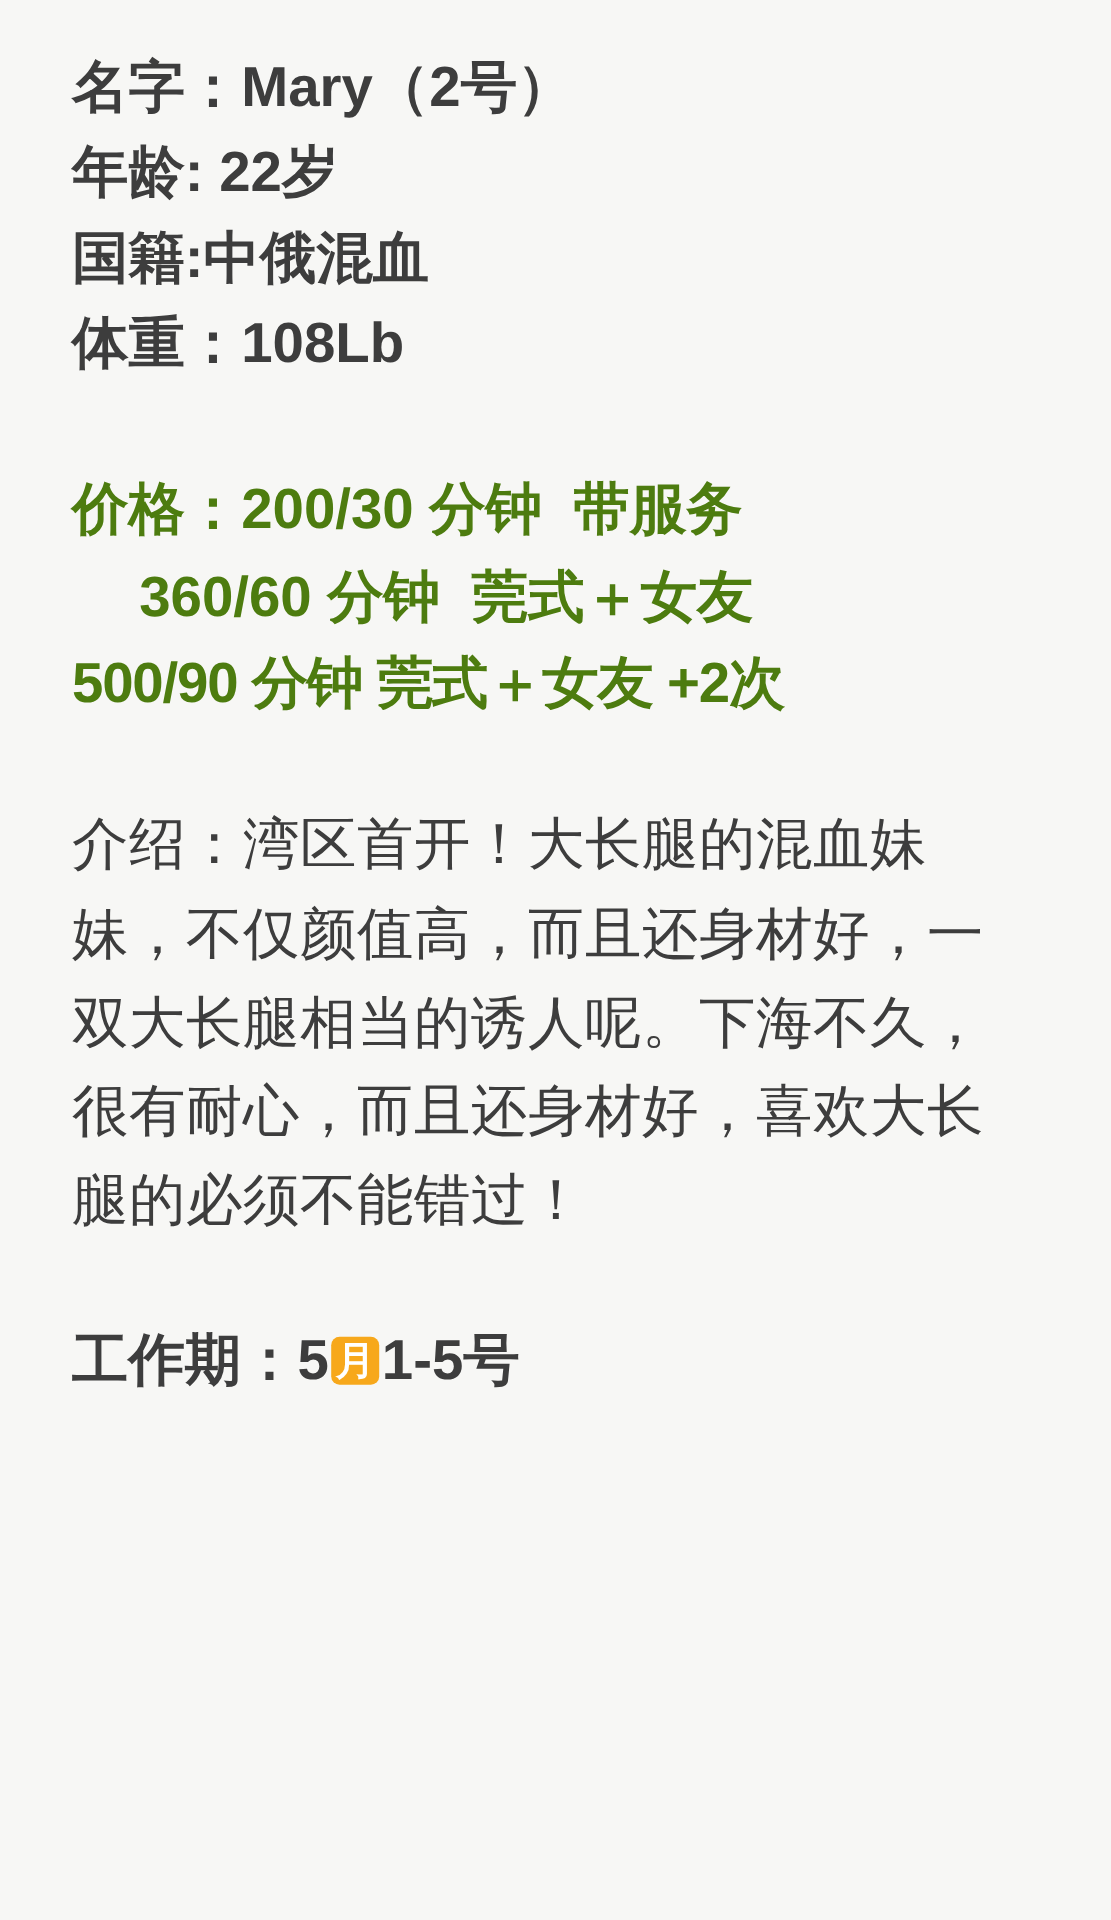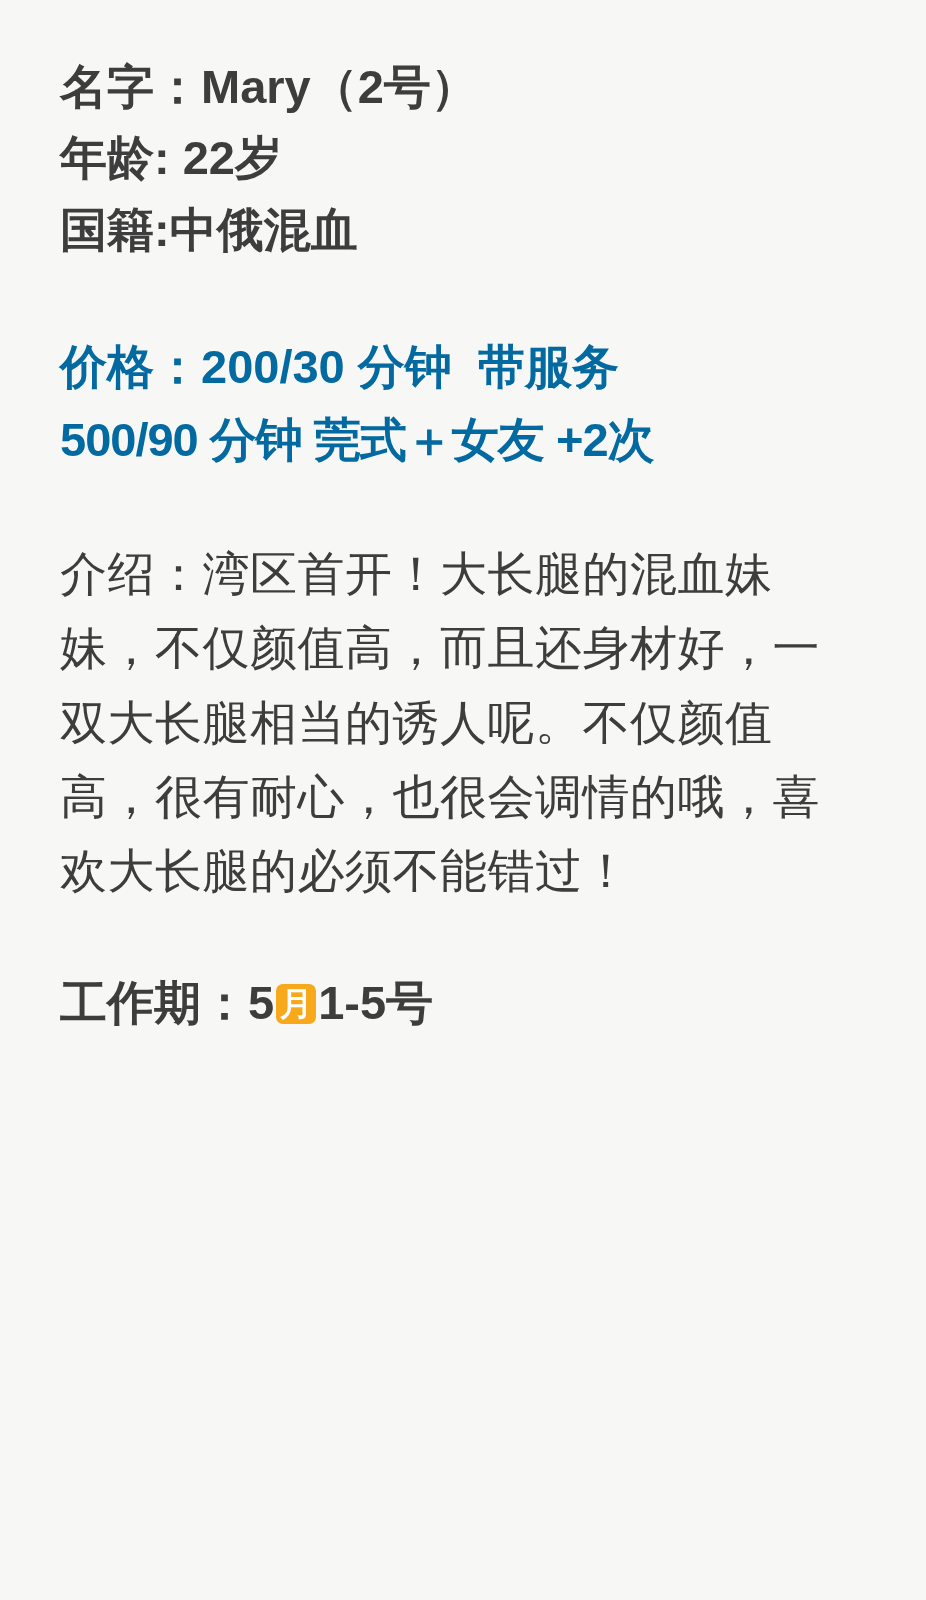--- a/index.html
+++ b/index.html
@@ -11,21 +11,21 @@
     height: 1600px;
     background: #f7f7f5;
     font-family: "Liberation Sans", "DejaVu Sans", sans-serif;
     color: #3c3c3c;
     overflow: hidden;
   }
   .page {
     box-sizing: border-box;
     width: 926px;
     height: 1600px;
-    padding: 51px 60px 0 60px;
+    padding: 36px 60px 0 60px;
     background: #f7f7f5;
   }
 
   .profile-block {
     margin: 0;
   }
   .info-line {
     font-size: 47px;
     font-weight: 700;
     line-height: 1.52;
@@ -47,21 +47,21 @@
     height: 60px;
   }
 
   .price-block {
     margin: 0;
   }
   .price-line {
     font-size: 47px;
     font-weight: 700;
     line-height: 1.55;
-    color: #0369a1;
+    color: #4d7c0f;
     white-space: pre;
   }
   .price-line.l1 { padding-left: 0; }
   .price-line.l2 { padding-left: 56px; }
   .price-line.l3 { padding-left: 56px; }
   .price-line.l4 { padding-left: 0px; letter-spacing: -1px; }
 
   .intro-block {
     font-size: 47px;
     font-weight: 500;
@@ -96,30 +96,32 @@
 </style>
 </head>
 <body>
 
 <div class="page">
 
   <div class="profile-block">
     <div class="info-line"><span class="label">名字：</span><span class="value">Mary（2号）</span></div>
     <div class="info-line"><span class="label">年龄:</span><span class="value"> 22岁</span></div>
     <div class="info-line"><span class="label">国籍:</span><span class="value">中俄混血</span></div>
+    <div class="info-line"><span class="label">体重：</span><span class="value">108Lb</span></div>
   </div>
 
   <div class="gap-lg"></div>
 
   <div class="price-block">
     <div class="price-line l1"><span>价格：</span><span>200/30 分钟  带服务</span></div>
+    <div class="price-line l3"><span>360/60 分钟  莞式＋女友</span></div>
     <div class="price-line l4"><span>500/90 分钟 莞式＋女友 +2次</span></div>
   </div>
 
   <div class="gap-md"></div>
 
-  <div class="intro-block"><span>介绍：</span><span>湾区首开！大长腿的混血妹妹，不仅颜值高，而且还身材好，一双大长腿相当的诱人呢。不仅颜值高，很有耐心，也很会调情的哦，喜欢大长腿的必须不能错过！</span></div>
+  <div class="intro-block"><span>介绍：</span><span>湾区首开！大长腿的混血妹妹，不仅颜值高，而且还身材好，一双大长腿相当的诱人呢。下海不久，很有耐心，而且还身材好，喜欢大长腿的必须不能错过！</span></div>
 
   <div class="gap-md"></div>
 
   <div class="work-block"><span>工作期：</span><span>5</span><span class="emoji-month">月</span><span>1-5号</span></div>
 
 </div>
 
 </body></html>

